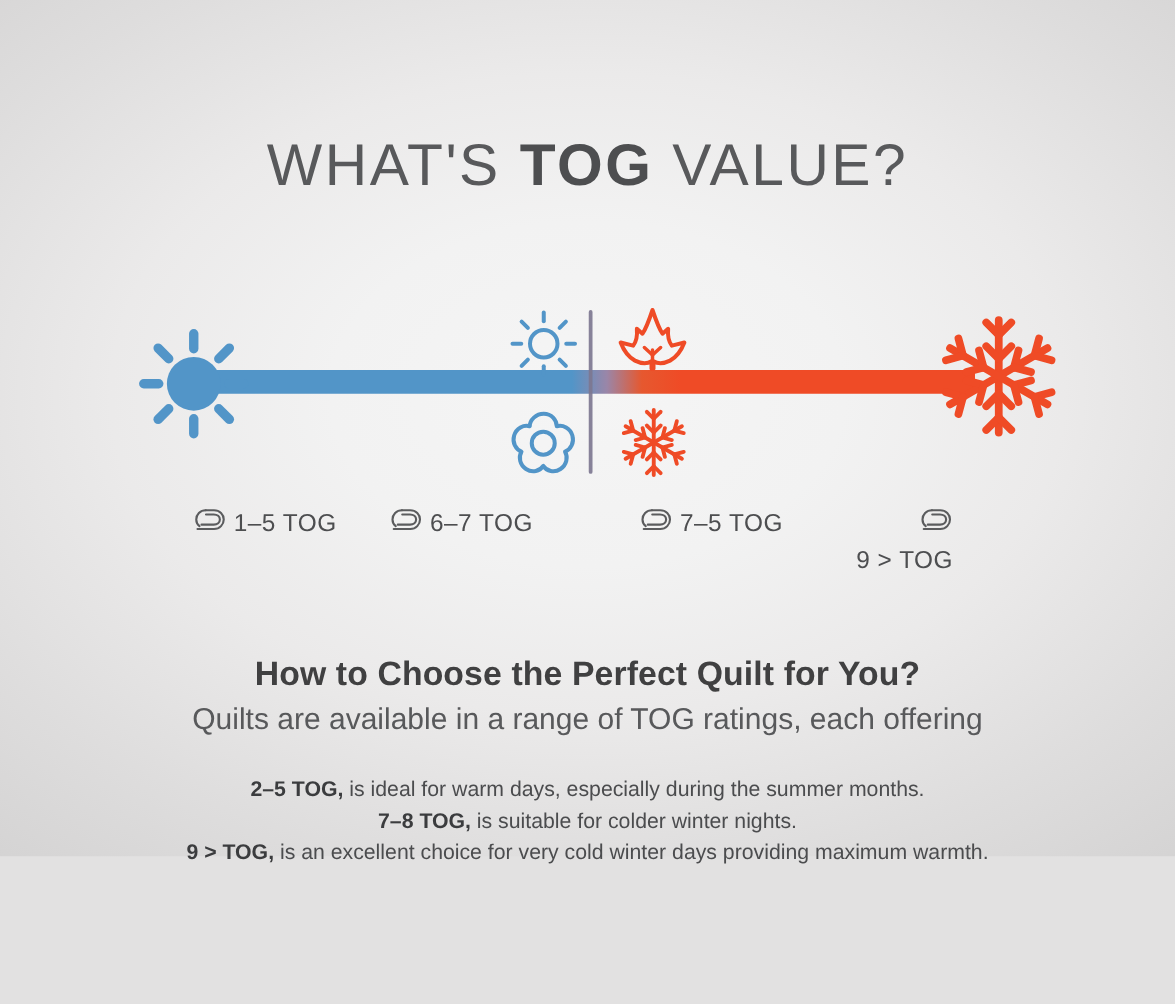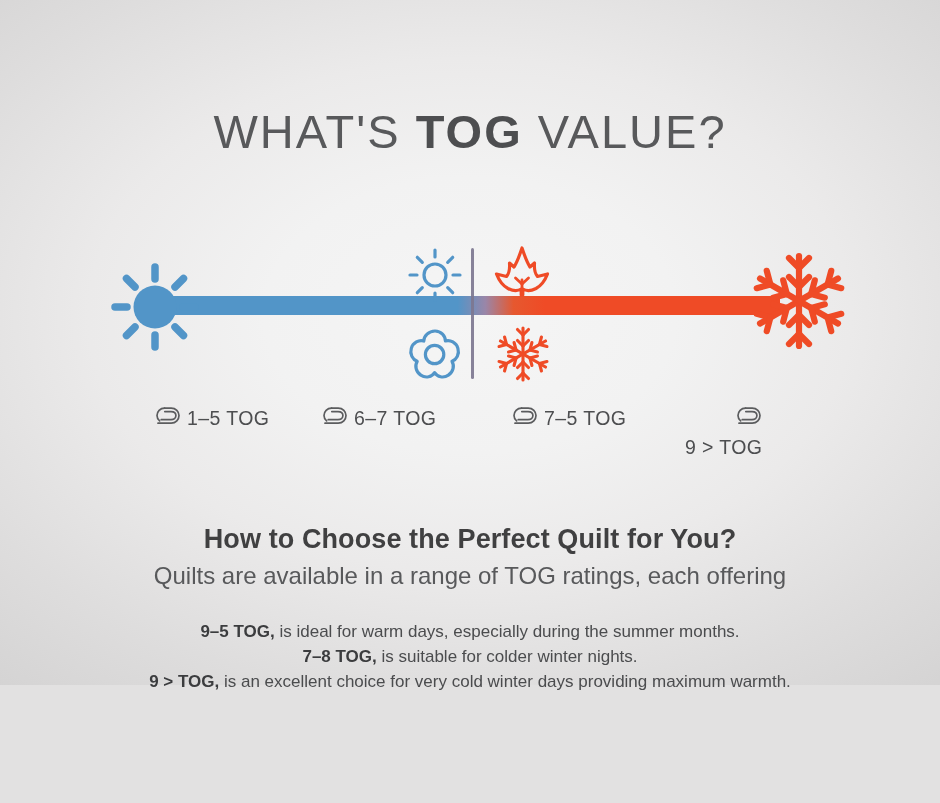--- a/index.html
+++ b/index.html
@@ -320,21 +320,21 @@
       <span>
         <svg width="26" height="20" viewBox="0 0 26 20" fill="none">
           <path d="M9.5 2.2 H16.2 C20.8 2.2 24 5.6 24 9.6 C24 13.6 20.8 17.2 16.2 17.2 H3.0" stroke="#5b5c5e" stroke-width="1.7" fill="none" stroke-linecap="round"></path>
           <path d="M9.8 5.6 H16.0 C18.9 5.6 20.9 7.3 20.9 9.6 C20.9 11.9 18.9 13.7 16.0 13.7 H6.2" stroke="#5b5c5e" stroke-width="1.7" fill="none" stroke-linecap="round"></path>
           <path d="M9.6 2.2 C5.1 2.2 2.0 5.6 2.0 9.6 C2.0 11.8 3.0 13.7 4.6 14.9" stroke="#5b5c5e" stroke-width="1.7" fill="none" stroke-linecap="round"></path>
         </svg>
       </span>
       <span class="legend-label">1–5 TOG</span>
     </div>
 
-    <div class="legend-item" style="left:322px;">
+    <div class="legend-item" style="left:312px;">
       <span>
         <svg width="26" height="20" viewBox="0 0 26 20" fill="none">
           <path d="M9.5 2.2 H16.2 C20.8 2.2 24 5.6 24 9.6 C24 13.6 20.8 17.2 16.2 17.2 H3.0" stroke="#5b5c5e" stroke-width="1.7" fill="none" stroke-linecap="round"></path>
           <path d="M9.8 5.6 H16.0 C18.9 5.6 20.9 7.3 20.9 9.6 C20.9 11.9 18.9 13.7 16.0 13.7 H6.2" stroke="#5b5c5e" stroke-width="1.7" fill="none" stroke-linecap="round"></path>
           <path d="M9.6 2.2 C5.1 2.2 2.0 5.6 2.0 9.6 C2.0 11.8 3.0 13.7 4.6 14.9" stroke="#5b5c5e" stroke-width="1.7" fill="none" stroke-linecap="round"></path>
         </svg>
       </span>
       <span class="legend-label">6–7 TOG</span>
     </div>
 
@@ -362,18 +362,18 @@
   </div>
 
   <div class="body-text">
     <div class="body-heading">How to Choose the Perfect Quilt for You?</div>
     <div class="body-sub">
       <div>Quilts are available in a range of TOG ratings, each offering</div>
     </div>
   </div>
 
   <div class="desc-list">
-    <div class="desc-line"><span class="tag">9–5 TOG,</span><span> is ideal for warm days, especially during the summer months.</span></div>
+    <div class="desc-line"><span class="tag">2–5 TOG,</span><span> is ideal for warm days, especially during the summer months.</span></div>
     <div class="desc-line"><span class="tag">7–8 TOG,</span><span> is suitable for colder winter nights.</span></div>
     <div class="desc-line"><span class="tag">9 &gt; TOG,</span><span> is an excellent choice for very cold winter days providing maximum warmth.</span></div>
   </div>
 
 </div>
 
 </body></html>

